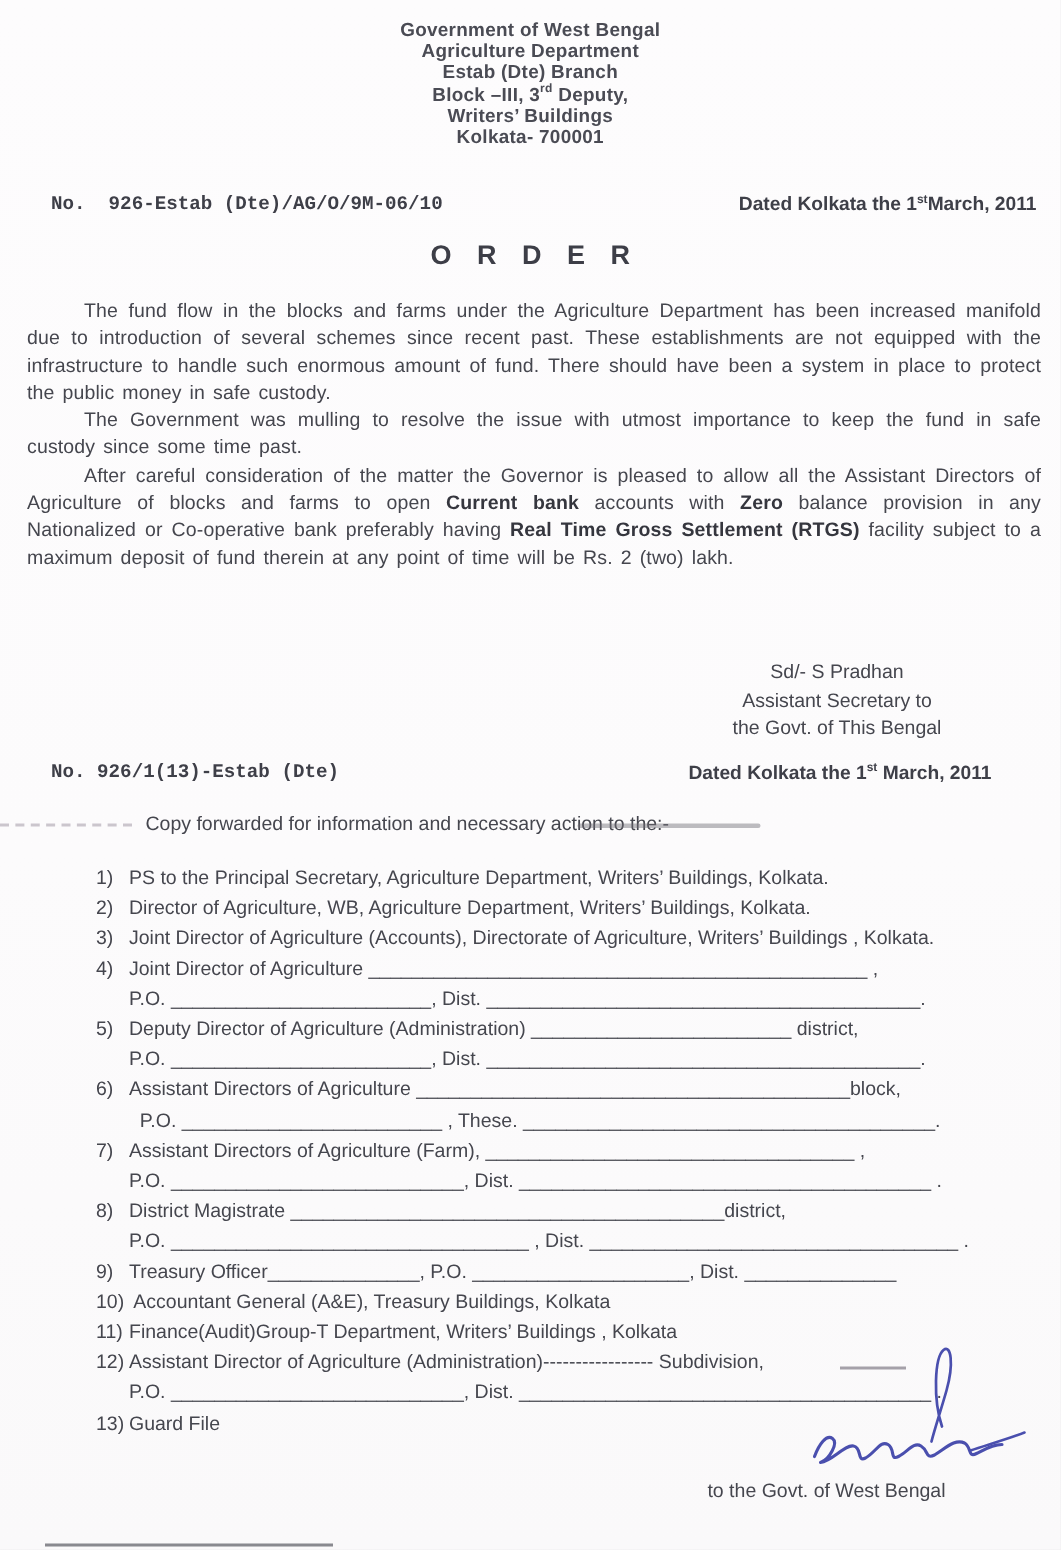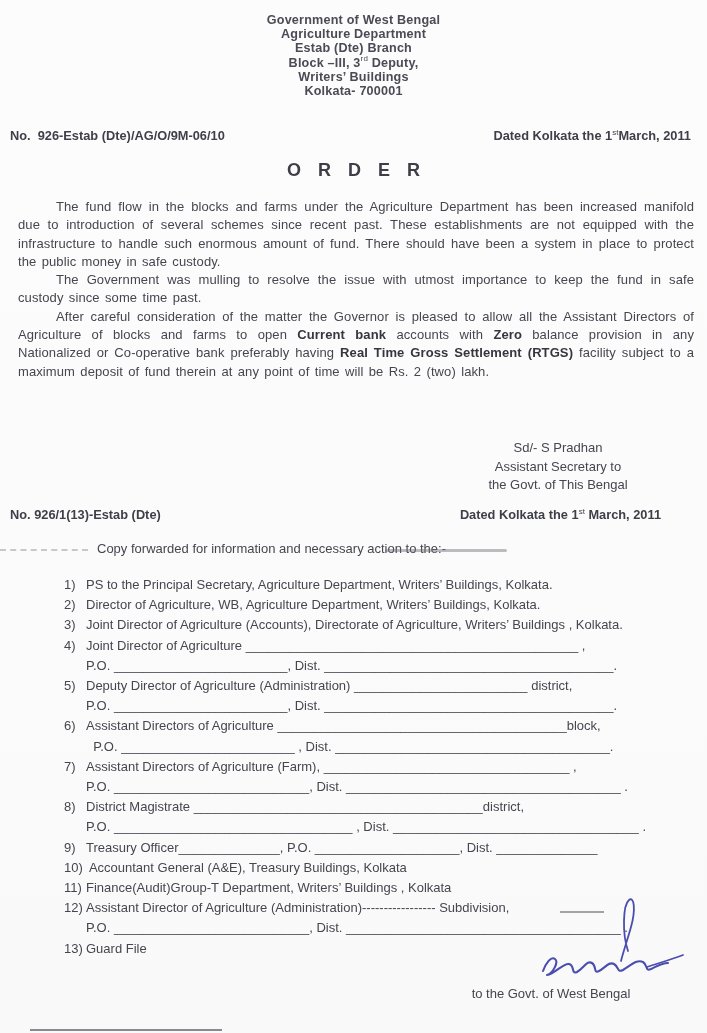--- a/index.html
+++ b/index.html
@@ -12,24 +12,24 @@
     position:relative;width:707px;height:1033px;overflow:hidden;
     background:linear-gradient(180deg,#fdfcfd 0%,#fcfbfc 55%,#faf9fa 100%);
     color:#43444c;
   }
   
   .letterhead{
     position:absolute;top:13px;left:0;width:707px;
     text-align:center;font-weight:bold;font-size:12.6px;line-height:14.2px;
     color:#4a4b54;letter-spacing:.2px;
   }
-  sup.sp{font-size:8px;font-weight:normal;vertical-align:super;line-height:0;margin-top:12px;}
+  sup.sp{font-size:8px;font-weight:bold;vertical-align:super;line-height:0;margin-top:12px;}
   
   .ref-row{position:absolute;left:0;width:707px;font-weight:bold;font-size:12.8px;color:#3e3f48;}
-  .ref-row .l{position:absolute;left:10px;white-space:pre;}
+  .ref-row .l{position:absolute;left:34px;white-space:pre;font-family:Liberation Mono, monospace;}
   .ref-row1 .r{position:absolute;right:16px;white-space:pre;}
   .ref-row2 .r{position:absolute;right:46px;white-space:pre;}
   .order-title{
     position:absolute;top:160px;left:0;width:707px;text-align:center;
     font-size:18px;font-weight:bold;letter-spacing:17px;color:#3d3e47;text-indent:17px;
   }
   
   .body-text{
     position:absolute;top:198px;left:18px;width:676px;
     font-size:13px;line-height:18.3px;text-align:justify;
@@ -135,21 +135,21 @@
         <span class="li-num">5)</span>
         <div class="li-content">
           <div class="li-line">Deputy Director of Agriculture (Administration) ________________________ district,</div>
           <div class="li-line">P.O. ________________________, Dist. ________________________________________.</div>
         </div>
       </div>
       <div class="li-row">
         <span class="li-num">6)</span>
         <div class="li-content">
           <div class="li-line">Assistant Directors of Agriculture ________________________________________block,</div>
-          <div class="li-line">  P.O. ________________________ , Dist. ______________________________________.</div>
+          <div class="li-line">  P.O. ________________________ , These. ______________________________________.</div>
         </div>
       </div>
       <div class="li-row">
         <span class="li-num">7)</span>
         <div class="li-content">
           <div class="li-line">Assistant Directors of Agriculture (Farm), __________________________________ ,</div>
           <div class="li-line">P.O. ___________________________, Dist. ______________________________________ .</div>
         </div>
       </div>
       <div class="li-row">

